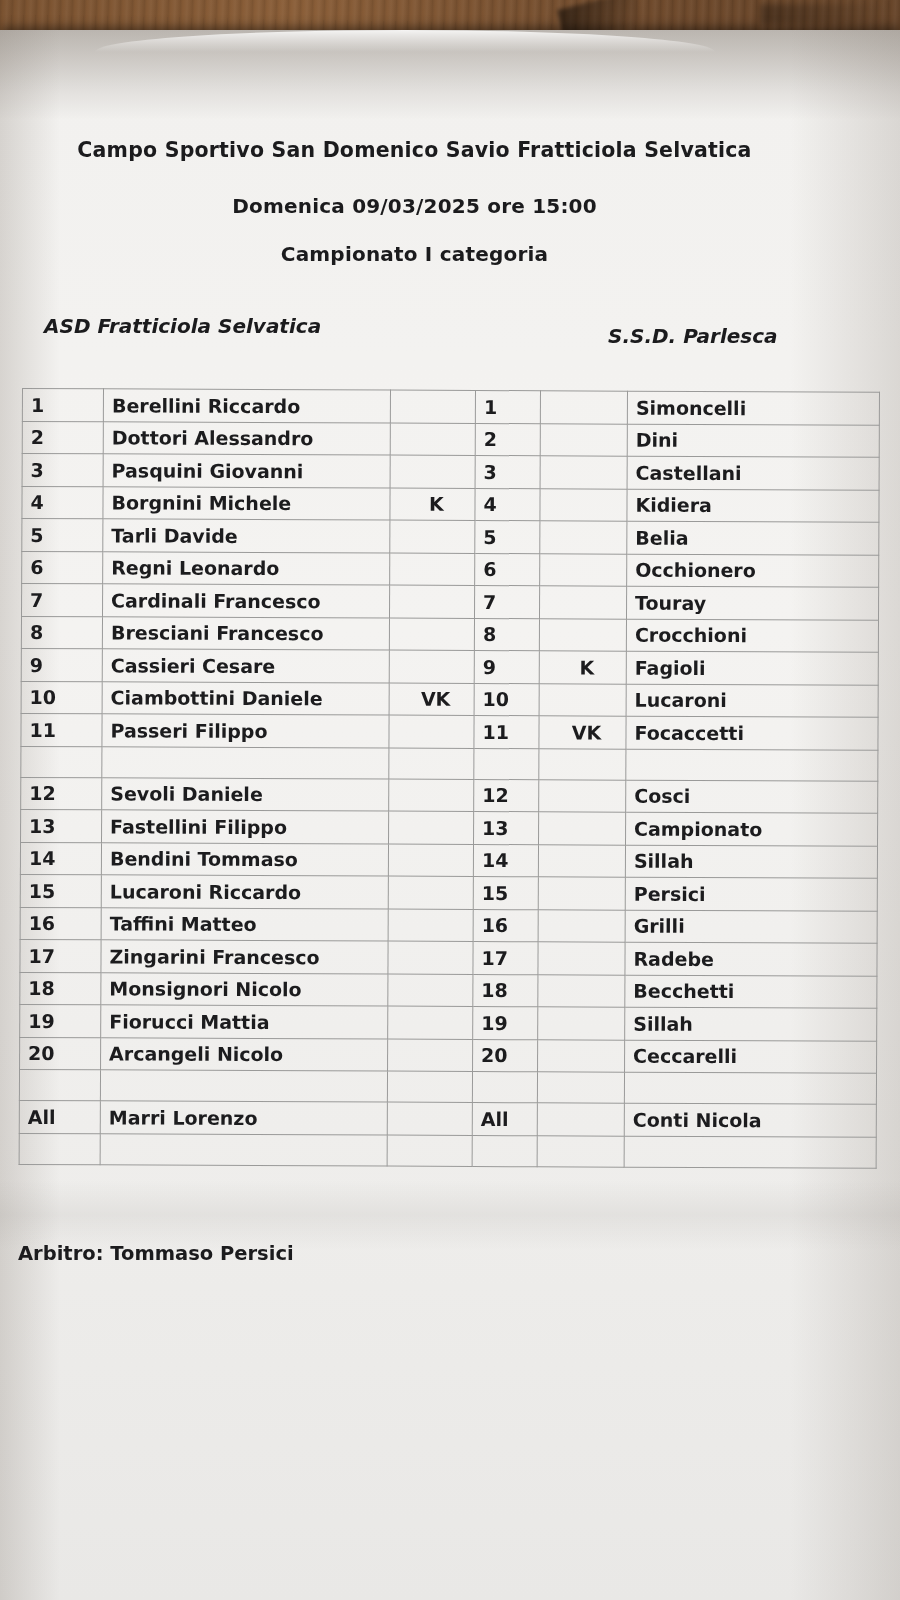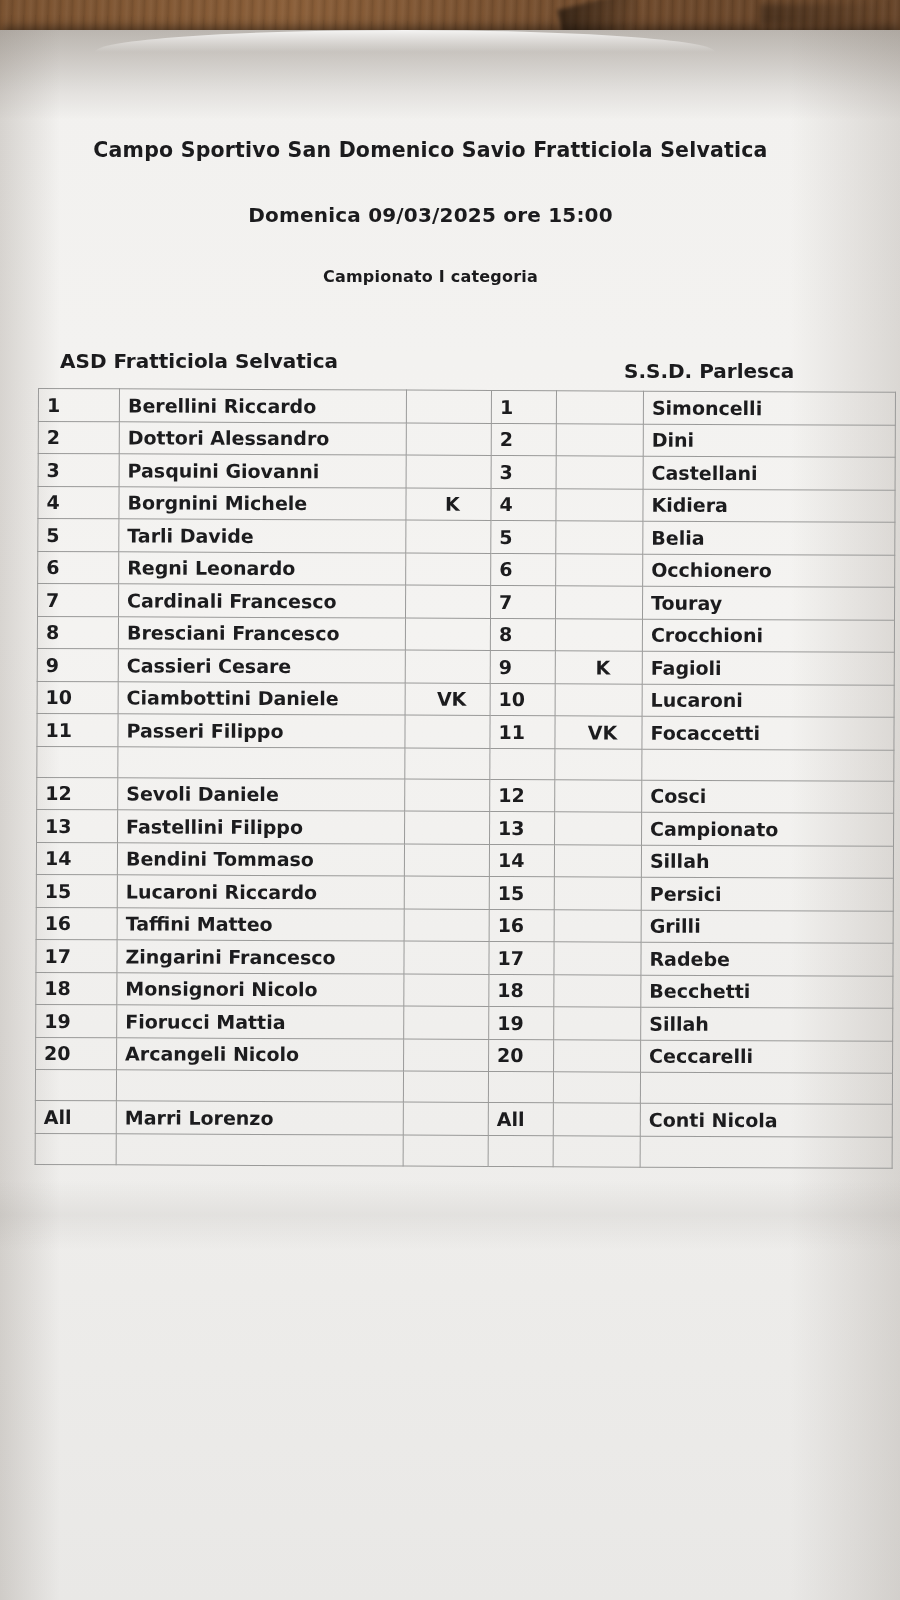--- a/index.html
+++ b/index.html
@@ -87,42 +87,43 @@
     position: absolute;
     left: 95px; top: 0px; width: 620px; height: 22px;
     background: linear-gradient(180deg, rgba(255,255,255,0.85), rgba(255,255,255,0));
     border-radius: 50% 50% 0 0 / 100% 100% 0 0;
     pointer-events: none;
   }
 
   
   #doc {
     position: absolute;
-    left: 16px; top: 0;
+    left: 0; top: 0;
     width: 829px; height: 1570px;
     color: #18181a;
   }
 
   .header-block {
     padding-top: 108px;
     text-align: center;
   }
   .hdr-line {
     font-weight: 700;
     letter-spacing: 0.2px;
     color: #1b1b1d;
   }
   .hdr1 { font-size: 20.5px; }
-  .hdr2 { font-size: 20px; margin-top: 41px; }
-  .hdr3 { font-size: 16px; margin-top: 40px; }
+  .hdr2 { font-size: 20px; margin-top: 32px; }
+  .hdr3 { font-size: 20px; margin-top: 24px; }
 
   .teams-row {
-    margin-top: 63px;
+    margin-top: 48px;
     position: relative;
     height: 30px;
+    font-style: italic;
   }
   .team-name {
     position: absolute;
     font-size: 20px;
     font-weight: 700;
     color: #1b1b1d;
   }
   .team-home { left: 44px; top: 0; }
   .team-away { left: 608px; top: 10px; }
 
@@ -385,17 +386,18 @@
               <td class="c-name"></td>
               <td class="c-role"></td>
               <td class="c-num2"></td>
               <td class="c-role2"></td>
               <td class="c-name2"></td>
             </tr>
           </tbody>
       </table>
 
       <div class="footer-block">
+        <div class="footer-line">Arbitro: Tommaso Persici</div>
       </div>
 
     </div>
   </div>
 </div>
 
 </body></html>

